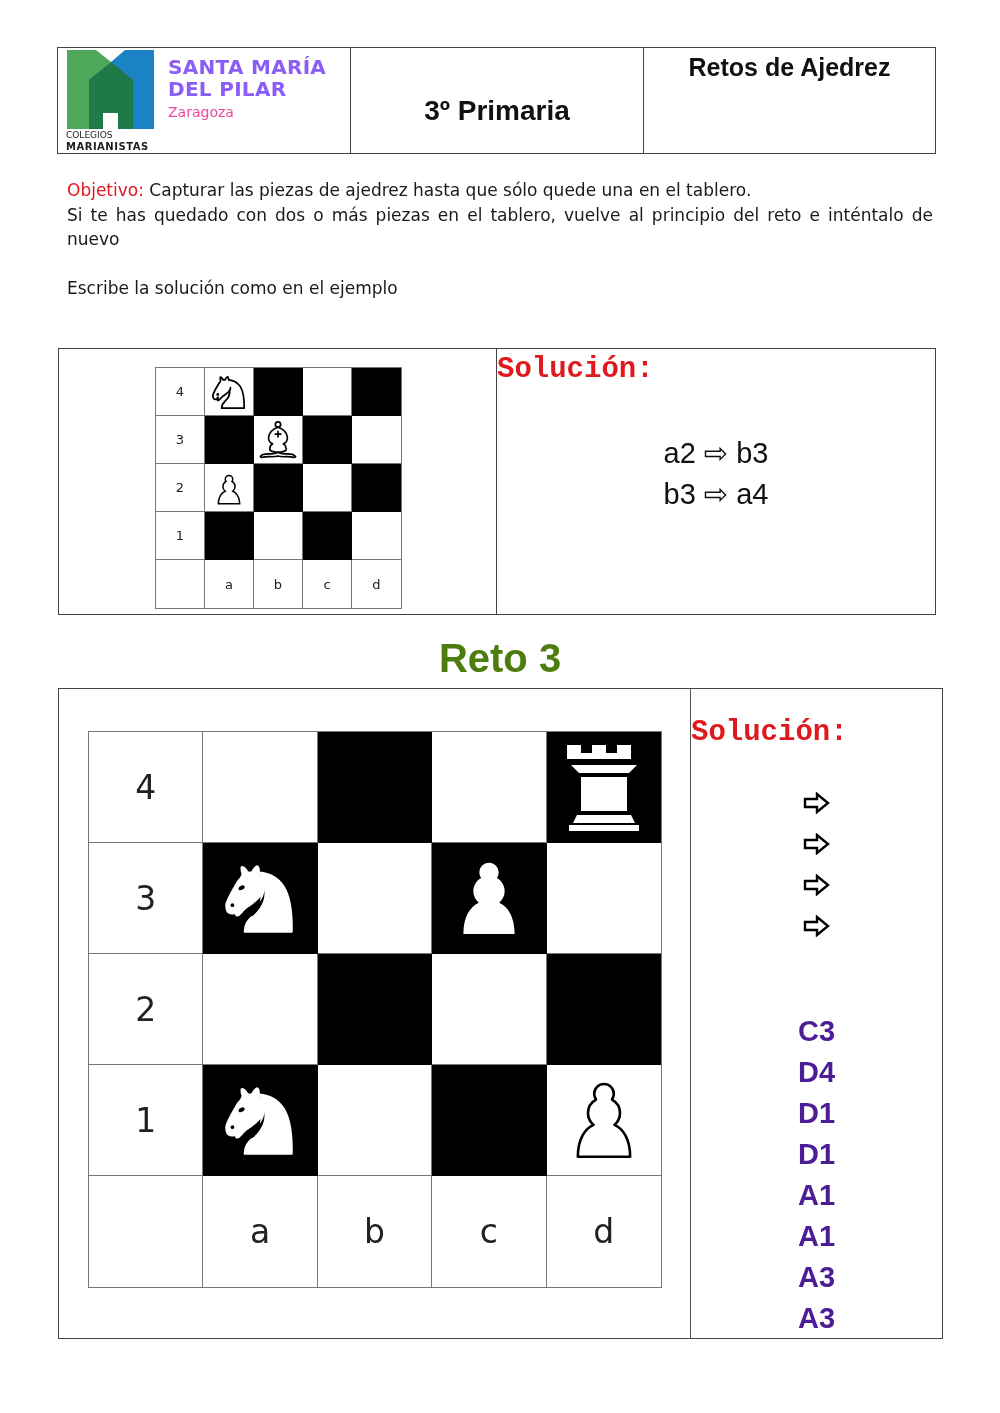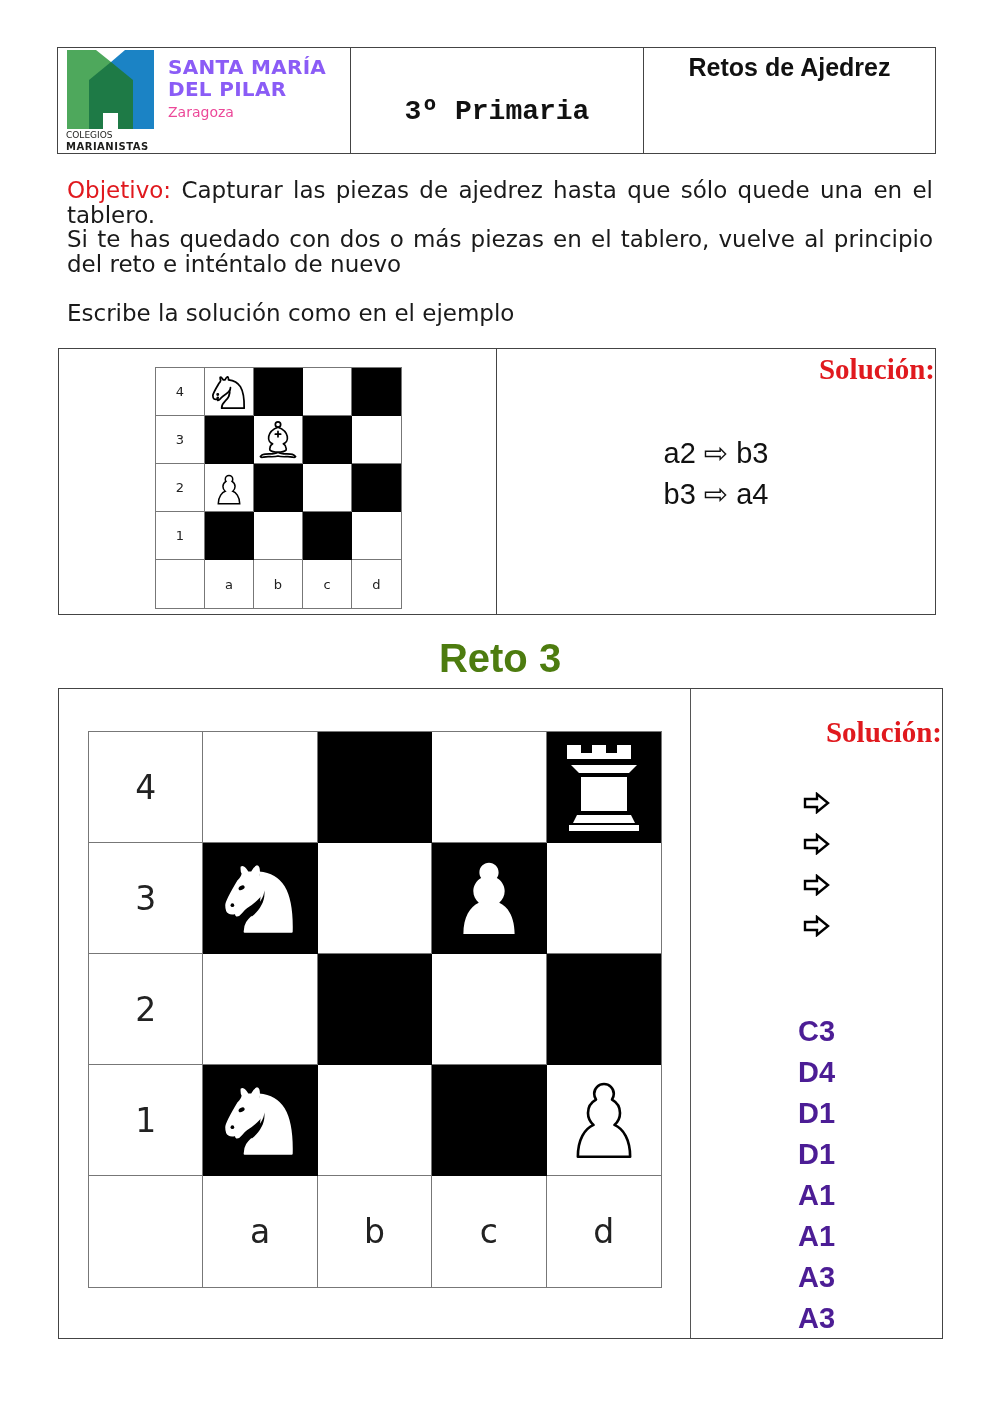--- a/index.html
+++ b/index.html
@@ -7,42 +7,42 @@
   body { position: relative; font-family: "DejaVu Sans", sans-serif; color: #1a1a1a; }
 
   
   .header { position: absolute; left: 57px; top: 47px; width: 879px; height: 107px;
             border: 1px solid #444; display: flex; }
   .hcell { height: 100%; border-right: 1px solid #444; position: relative; }
   .hcell:last-child { border-right: none; }
   .hc-logo { width: 293px; }
   .hc-grade { width: 293px; display: flex; align-items: flex-end; justify-content: center; padding-bottom: 26px; }
   .hc-title { flex: 1; display: flex; justify-content: center; padding-top: 5px; }
-  .grade-text { font-family: Liberation Mono, monospace; font-weight: bold; font-size: 28px; color: #111; }
+  .grade-text { font-family: Liberation Sans, sans-serif; font-weight: bold; font-size: 28px; color: #111; }
   .title-text { font-family: "Liberation Sans", sans-serif; font-weight: bold; font-size: 25px; color: #111; }
 
   .logo-mark { position: absolute; left: 9px; top: 2px; width: 87px; width: 87px; height: 79px; }
   .logo-school { position: absolute; left: 110px; top: 8px; font-family: "DejaVu Sans", sans-serif;
                  font-weight: bold; font-size: 20px; line-height: 22px; color: #8b5cf6; letter-spacing: 0.3px; }
   .logo-city { position: absolute; left: 110px; top: 56px; font-size: 14px; color: #ec4899; font-family: "DejaVu Sans", sans-serif; }
   .logo-col1 { position: absolute; left: 8px; top: 82px; font-size: 9px; color: #1d1d1b; line-height: 10px; }
   .logo-col2 { position: absolute; left: 8px; top: 93px; font-size: 10px; font-weight: bold; color: #1d1d1b; letter-spacing: 0.5px; line-height: 11px; }
 
   
   .intro { position: absolute; left: 67px; top: 178px; width: 866px; font-family: "DejaVu Sans", sans-serif;
-           font-size: 23px; line-height: 24.5px; color: #1a1a1a; text-align: justify; }
+           font-size: 17px; line-height: 24.5px; color: #1a1a1a; text-align: justify; }
   .red { color: #e0191e; }
   .intro p { margin: 0; }
   .intro .gap { height: 24.5px; }
 
   
   .example { position: absolute; left: 58px; top: 348px; width: 878px; height: 267px; border: 1px solid #444; display: flex; }
   .ex-left { width: 438px; border-right: 1px solid #444; position: relative; }
   .ex-right { flex: 1; position: relative; }
-  .sol-title { font-family: Liberation Serif, serif; font-weight: bold; color: #e0191e; text-align: right; }
+  .sol-title { font-family: Liberation Mono, monospace; font-weight: bold; color: #e0191e; text-align: left; }
   .ex-sol-title { position: absolute; top: 4px; left: 0; right: 0; font-size: 29px; }
   .ex-moves { position: absolute; top: 84px; left: 0; right: 0; text-align: center;
               font-family: "Liberation Sans", sans-serif; font-weight: normal; font-size: 29px; line-height: 41px; color: #111; }
   .ex-move { display: block; }
 
   
   .board { position: absolute; display: grid; border: 1px solid #777; }
   .cell { border-right: 1px solid #777; border-bottom: 1px solid #777; display: flex; align-items: center; justify-content: center;
           font-family: "DejaVu Sans", sans-serif; color: #222; background: #fff; position: relative; }
   .cell.dark { background: #000; border-color: #000; }

